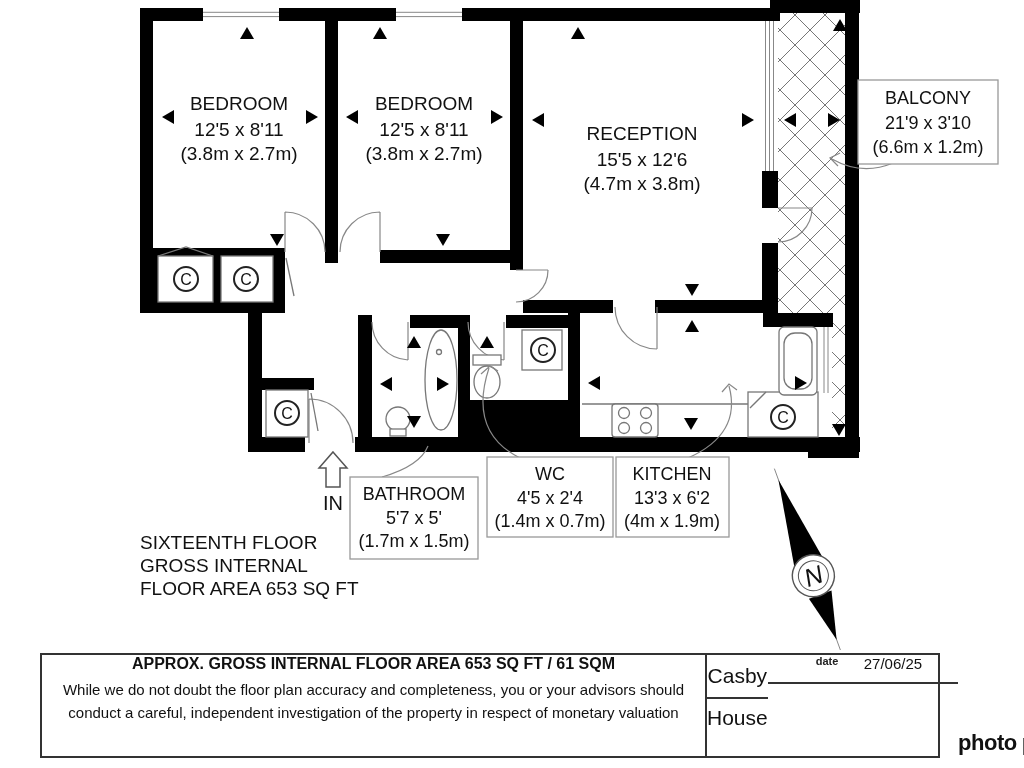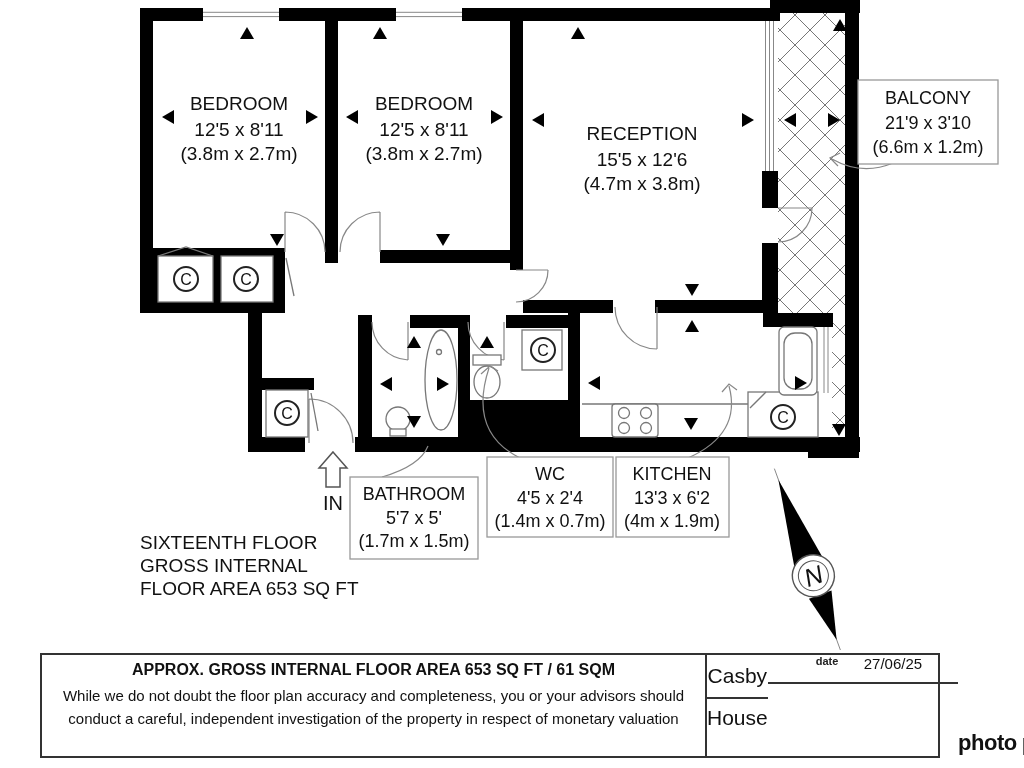--- a/index.html
+++ b/index.html
@@ -7,21 +7,21 @@
          font-family:"Liberation Sans", sans-serif;}
   svg text{font-family:"Liberation Sans", sans-serif;fill:#111;}
   .room-label{font-size:19px;}
   .box-label{font-size:18px;}
   .floor-info{font-size:19px;}
   .in-label{font-size:20px;}
   .c-letter{font-size:16px;}
   .n-letter{font-size:25px;font-style:italic;}
   .footer{position:absolute;left:40px;top:653px;width:900px;height:105px;
           border:2px solid #333;display:flex;box-sizing:border-box;background:#fff;}
-  .f-left{flex:1;border-right:2px solid #333;text-align:center;padding-top:6px;box-sizing:border-box;}
+  .f-left{flex:1;border-right:2px solid #333;text-align:center;padding-top:0;box-sizing:border-box;}
   .f-title{font-size:16px;font-weight:bold;color:#111;margin-bottom:5px;}
   .f-line{font-size:15px;line-height:23px;color:#111;}
   .f-right{width:231px;display:flex;}
   .f-name{height:42px;line-height:42px;text-align:center;font-size:21px;color:#111;
           border-bottom:2px solid #333;}
   .f-date{height:27px;border-bottom:2px solid #333;display:flex;padding-left:39px;}
   .f-date-label{font-size:11px;font-weight:bold;color:#222;padding-left:9px;width:48px;}
   .f-date-value{flex:1;text-align:center;font-size:15px;color:#111;padding-right:36px;}
   .f-logo{flex:1;display:flex;align-items:flex-end;justify-content:center;gap:5px;}
   .lg-bold{font-weight:bold;font-size:22px;color:#111;letter-spacing:-0.5px;}

